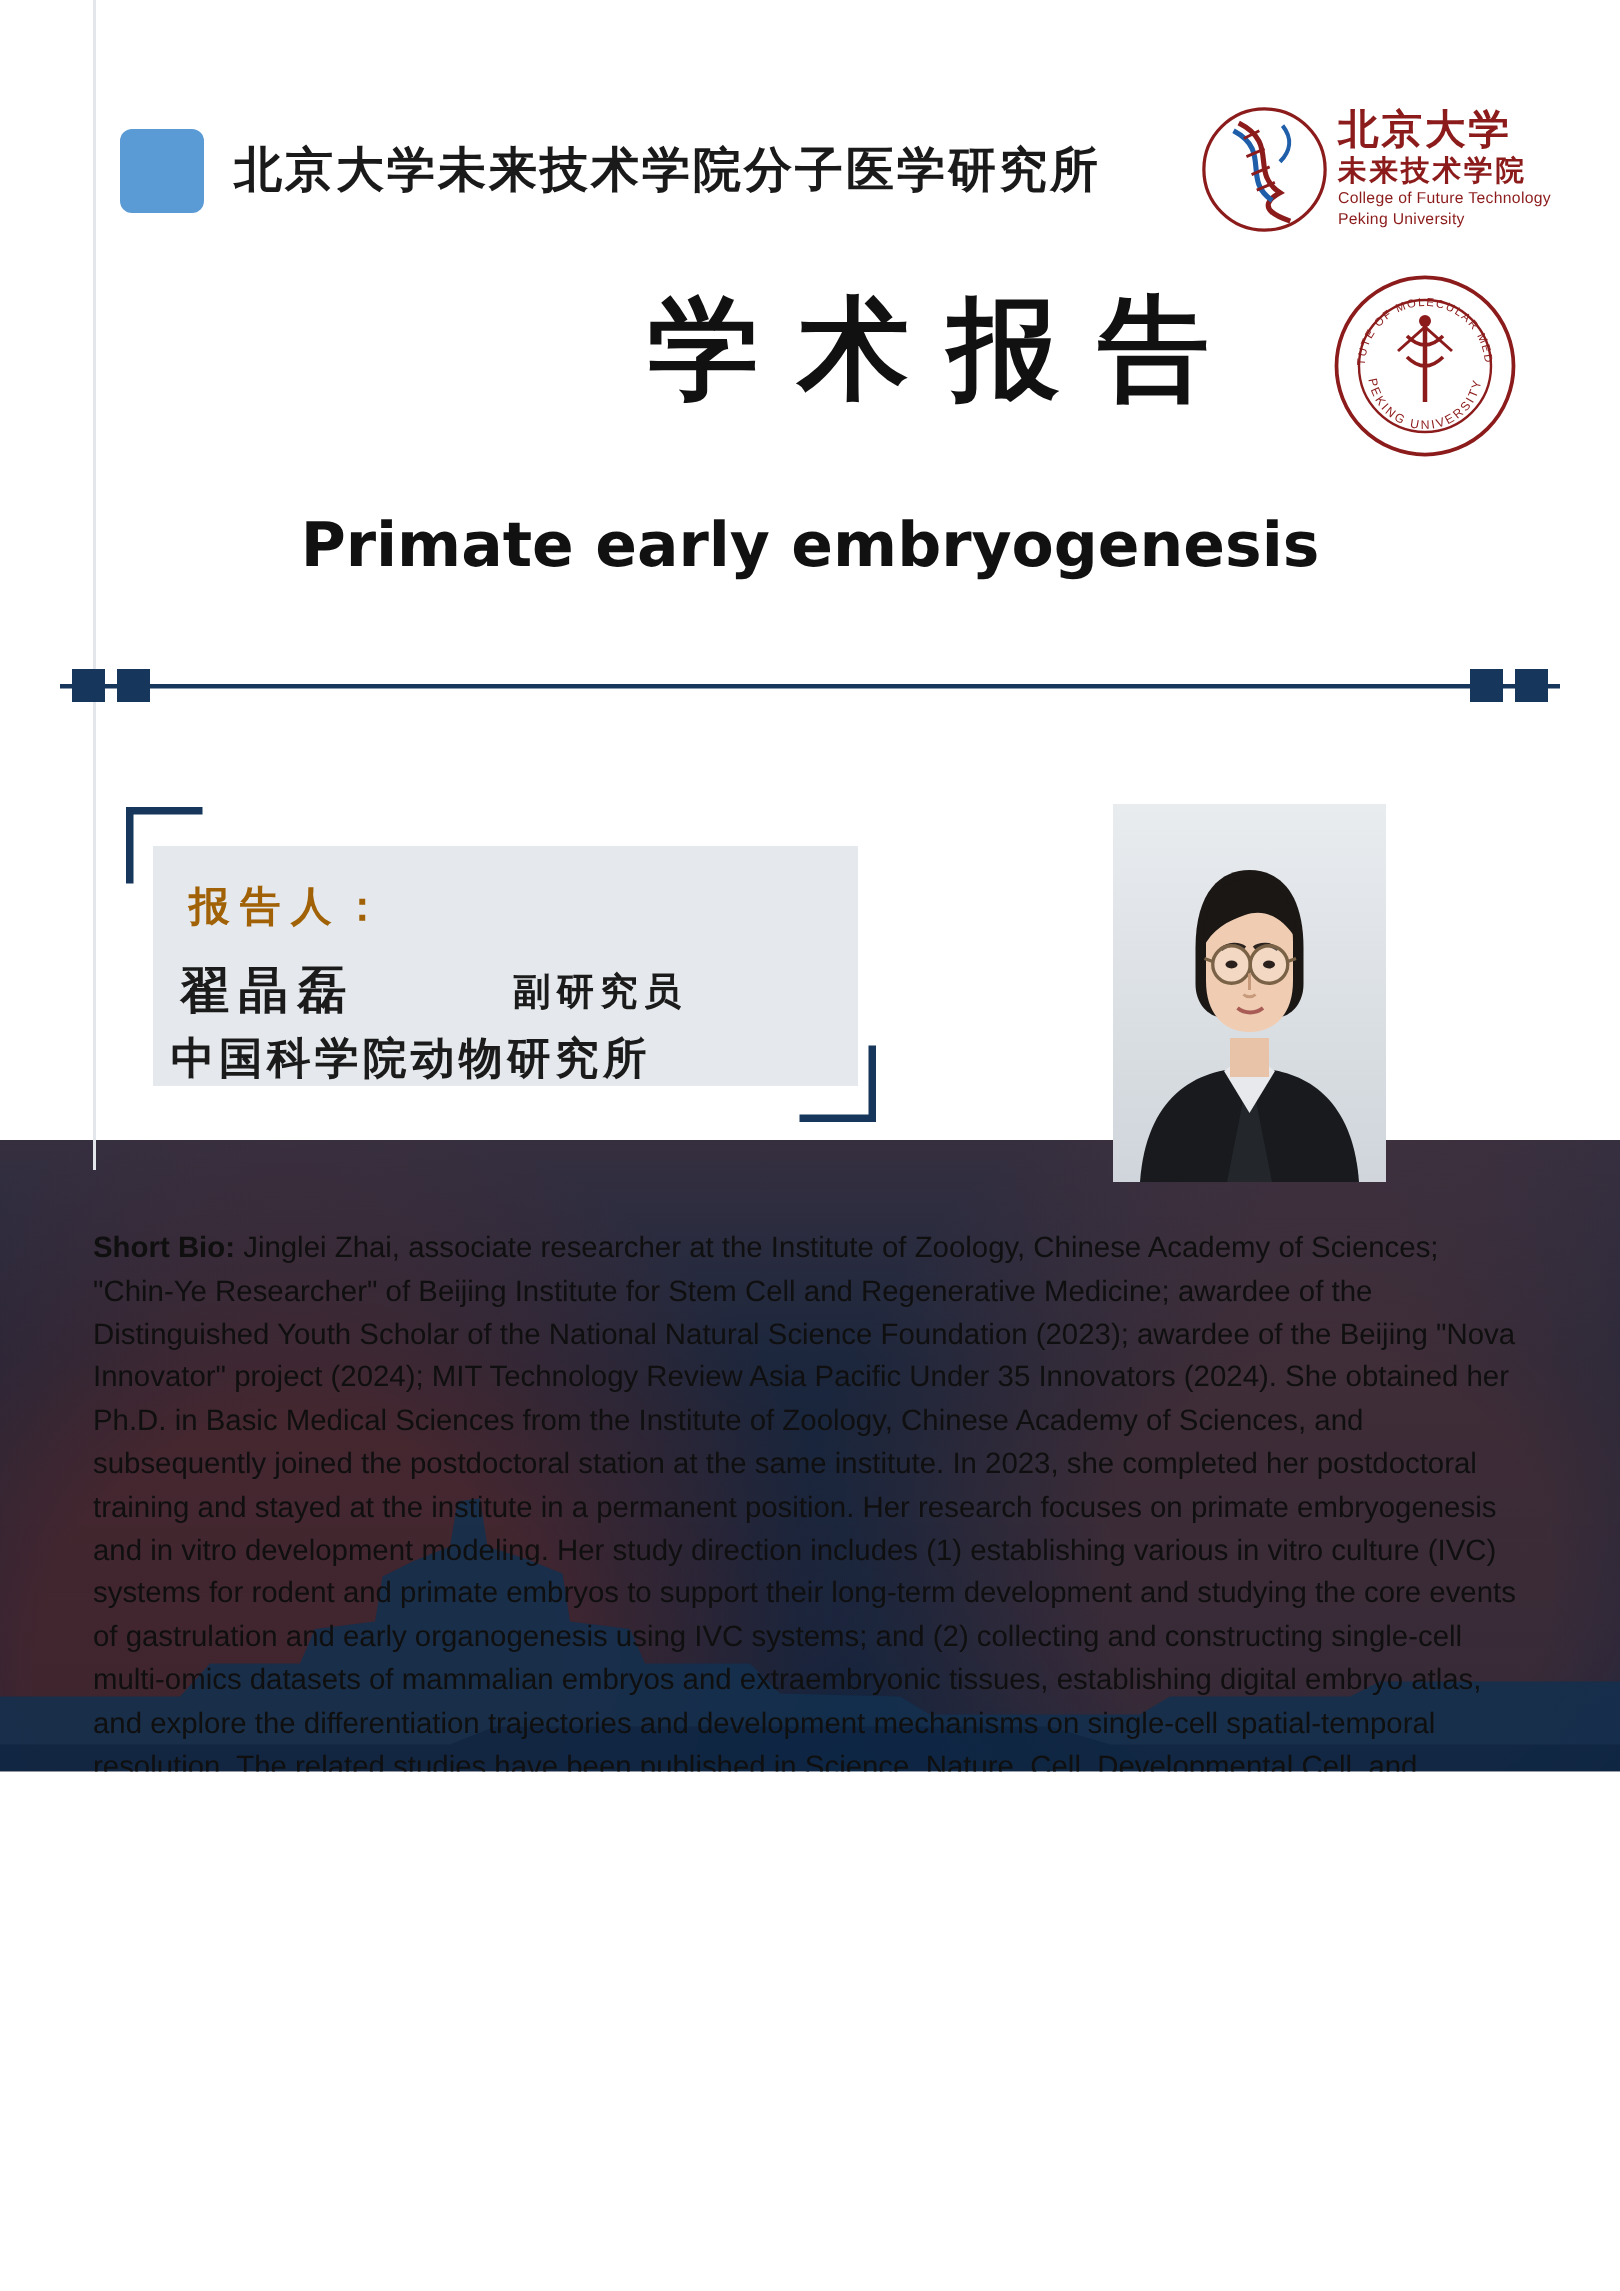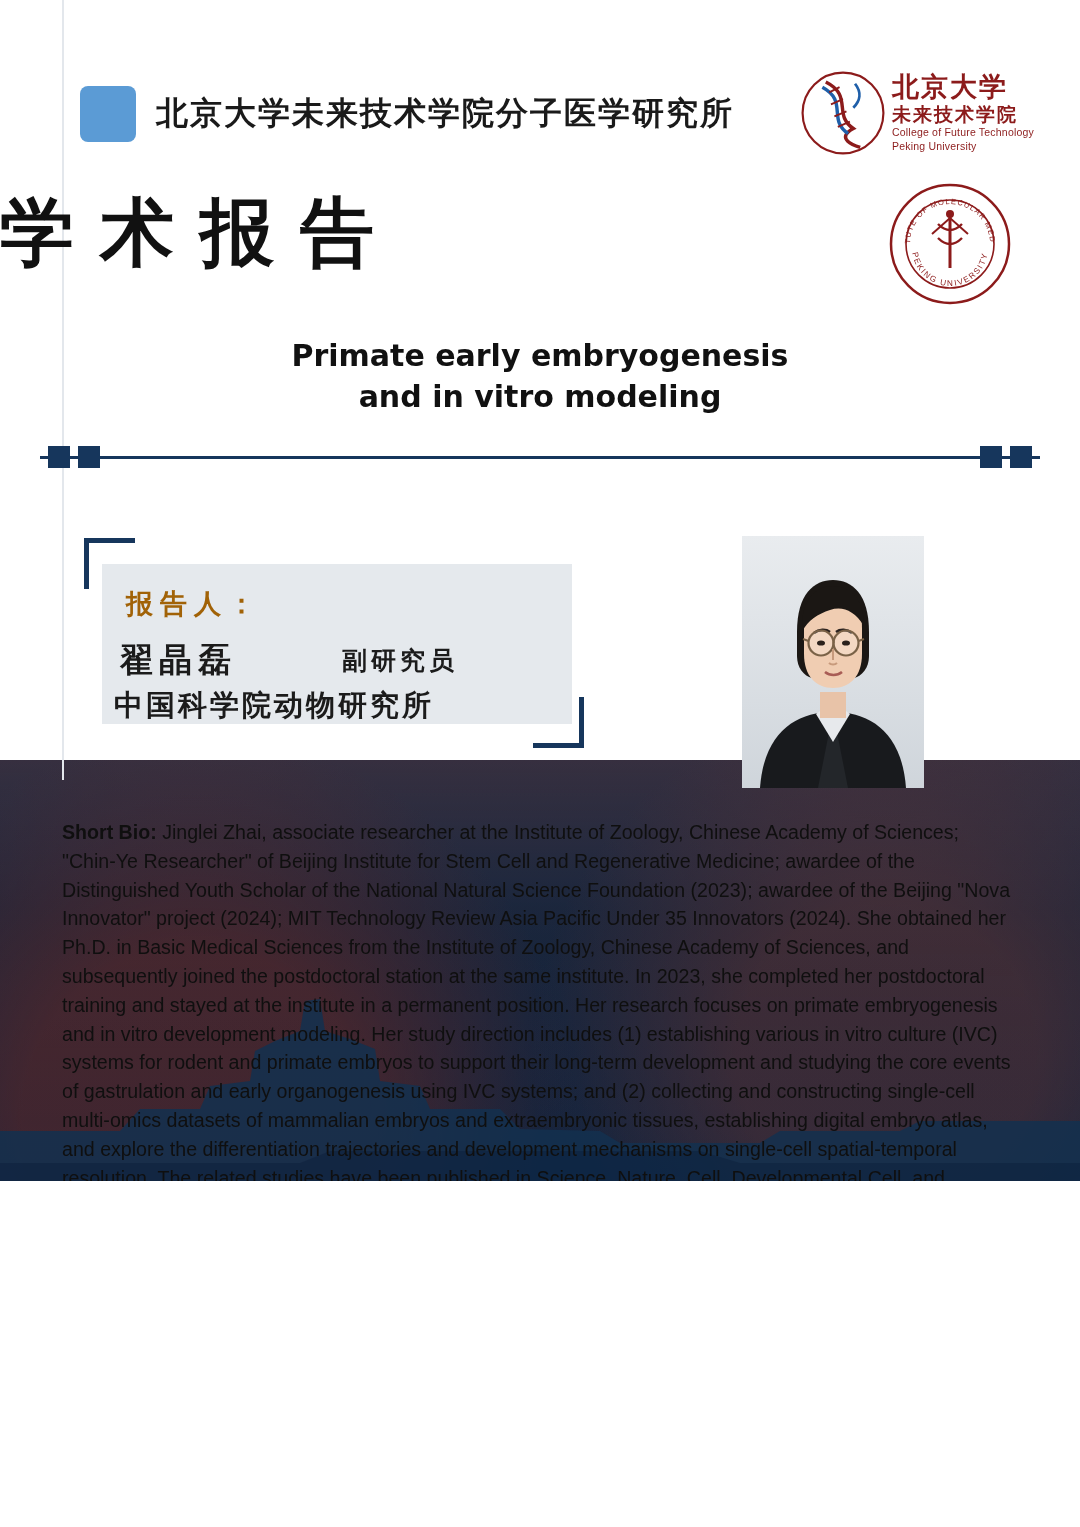--- a/index.html
+++ b/index.html
@@ -128,35 +128,35 @@
   
   .imm-seal {
     position: absolute;
     right: 68px; top: 182px;
     width: 124px; height: 124px;
   }
 
   
   .cn-title {
     position: absolute;
-    left: 0; top: 184px; width: 820px;
-    text-align: left;
+    left: 12px; top: 184px; width: 820px;
+    text-align: right;
     font-family: Liberation Mono, monospace;
     font-weight: bold;
     font-size: 74px;
     letter-spacing: 26px;
     color: #111111;
   }
   .en-title {
     position: absolute;
     left: 0; top: 336px; width: 1080px;
     text-align: center;
     font-family: "DejaVu Sans", sans-serif;
     font-weight: bold;
-    font-size: 30px;
+    font-size: 41px;
     line-height: 1.35;
     color: #111111;
   }
 
   
   .rule {
     position: absolute;
     left: 40px; top: 446px; width: 1000px; height: 22px;
   }
   .rule .line {
@@ -349,21 +349,20 @@
     <path d="M62,34 L62,86" stroke="#8C1B1B" stroke-width="3"></path>
     <path d="M50,42 C58,50 66,50 74,42" stroke="#8C1B1B" stroke-width="2.4" fill="none"></path>
     <path d="M50,56 C58,64 66,64 74,56" stroke="#8C1B1B" stroke-width="2.4" fill="none"></path>
     <path d="M44,52 L62,36 L80,52" stroke="#8C1B1B" stroke-width="2" fill="none"></path>
     <circle cx="62" cy="32" r="4" fill="#8C1B1B"></circle>
   </svg>
 
   <div class="cn-title">学术报告</div>
   <div class="en-title">
     <div>Primate early embryogenesis</div>
-    <div>and in vitro modeling</div>
   </div>
 
   <div class="rule">
     <div class="line"></div>
     <div class="sq l1"></div>
     <div class="sq l2"></div>
     <div class="sq r2"></div>
     <div class="sq r1"></div>
   </div>
 

